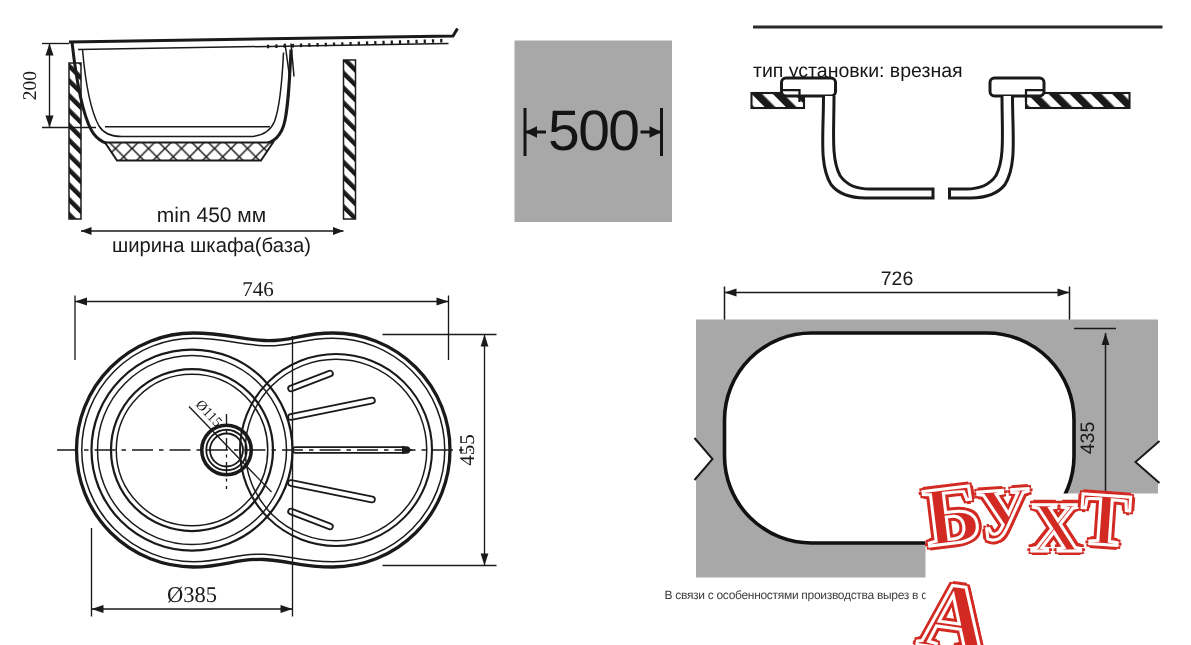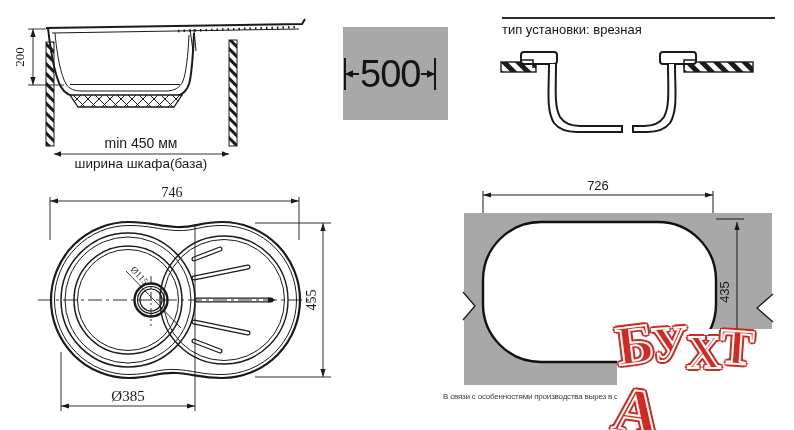--- a/index.html
+++ b/index.html
@@ -6,26 +6,26 @@
   #stage{
     position:relative;width:794px;height:430px;background:#ffffff;overflow:hidden;
     font-family:"Liberation Sans",sans-serif;color:#1a1a1a;
   }
   .abs{position:absolute;}
   svg text{font-family:"Liberation Serif",serif;fill:#1a1a1a;}
   svg text.sans{font-family:"Liberation Sans",sans-serif;}
   
   .section-title{
     position:absolute;left:502px;width:273px;border-top:2px solid #2b2b2b;
-    padding-top:3px;font-size:13px;letter-spacing:0;color:#151515;
+    padding-top:20px;font-size:13px;letter-spacing:0;color:#151515;
   }
   
   .badge500{
-    position:absolute;left:343px;top:27px;width:105px;height:93px;background:#a8a8a8;
-    display:flex;align-items:center;justify-content:flex-start;
+    position:absolute;left:343px;top:27px;width:105px;height:121px;background:#a8a8a8;
+    display:flex;align-items:center;justify-content:center;
   }
   .badge500 .num{font-size:38px;font-weight:400;letter-spacing:-1px;color:#141414;line-height:1;}
   
   .note{
     position:absolute;left:443px;top:392px;width:260px;font-size:8px;letter-spacing:-0.2px;
     color:#3d3d3d;white-space:nowrap;overflow:hidden;
   }
   
   .logo-box{
     position:absolute;left:617px;top:329px;width:177px;height:101px;background:#ffffff;

